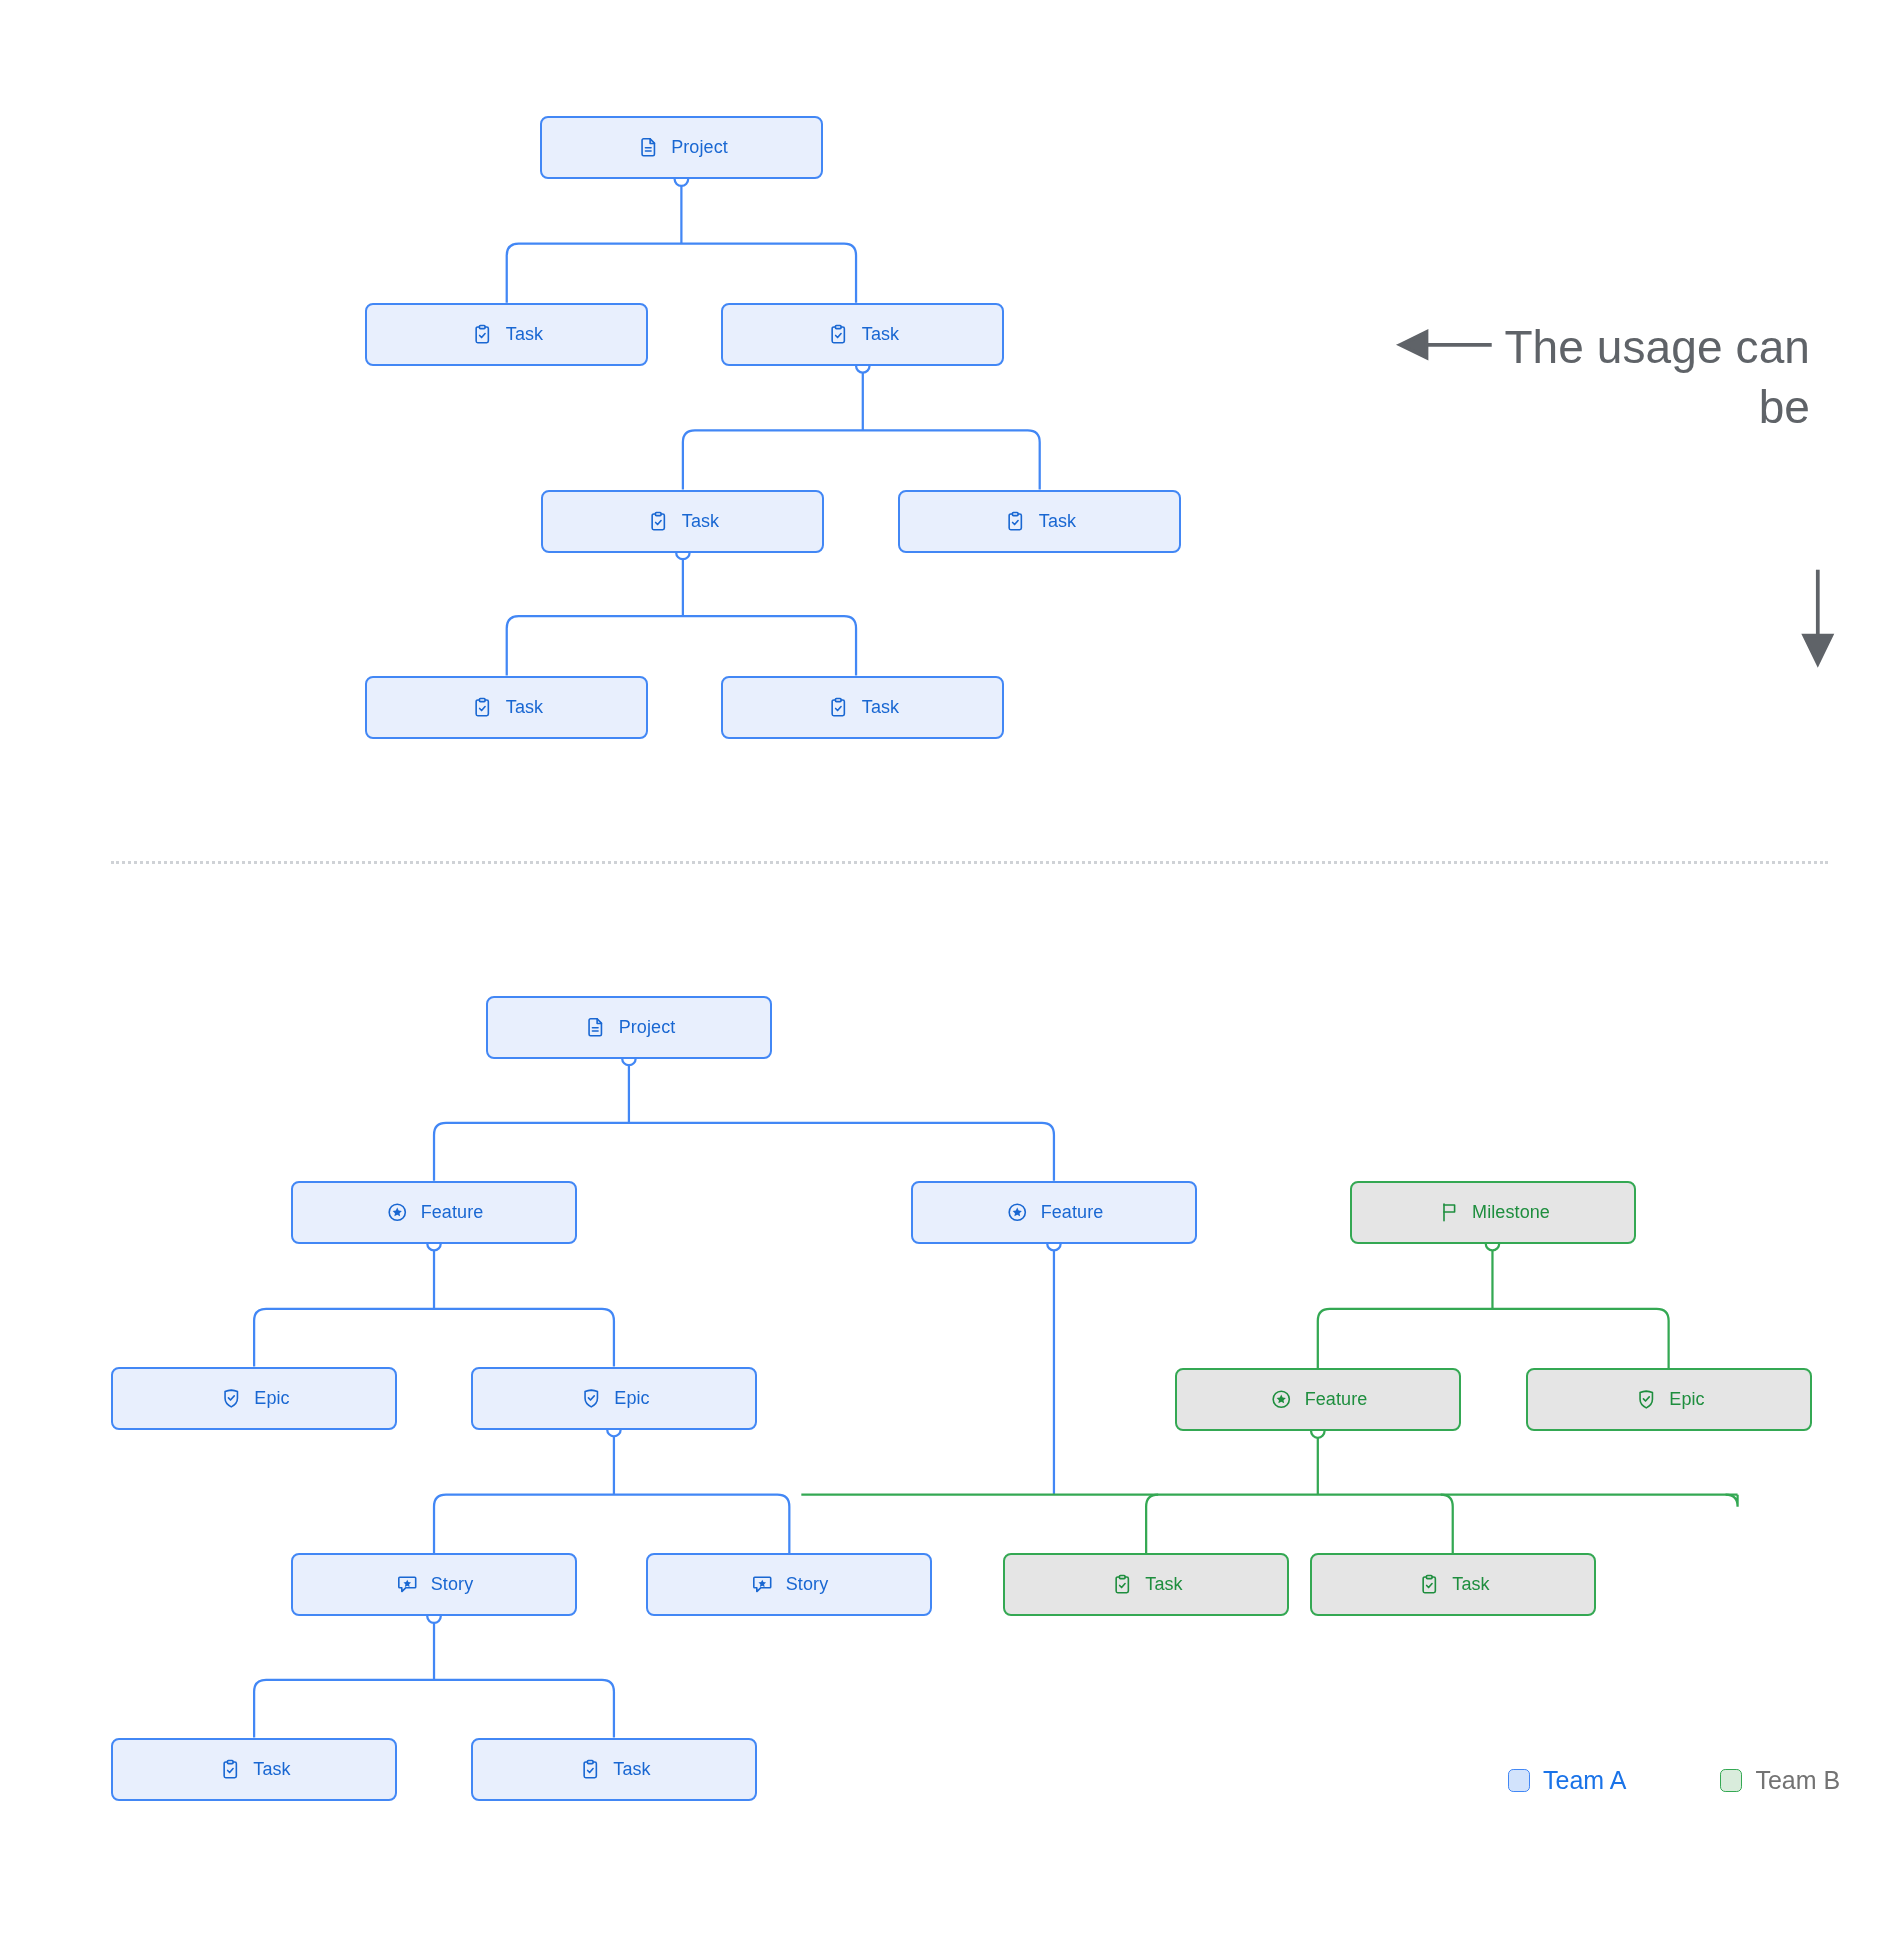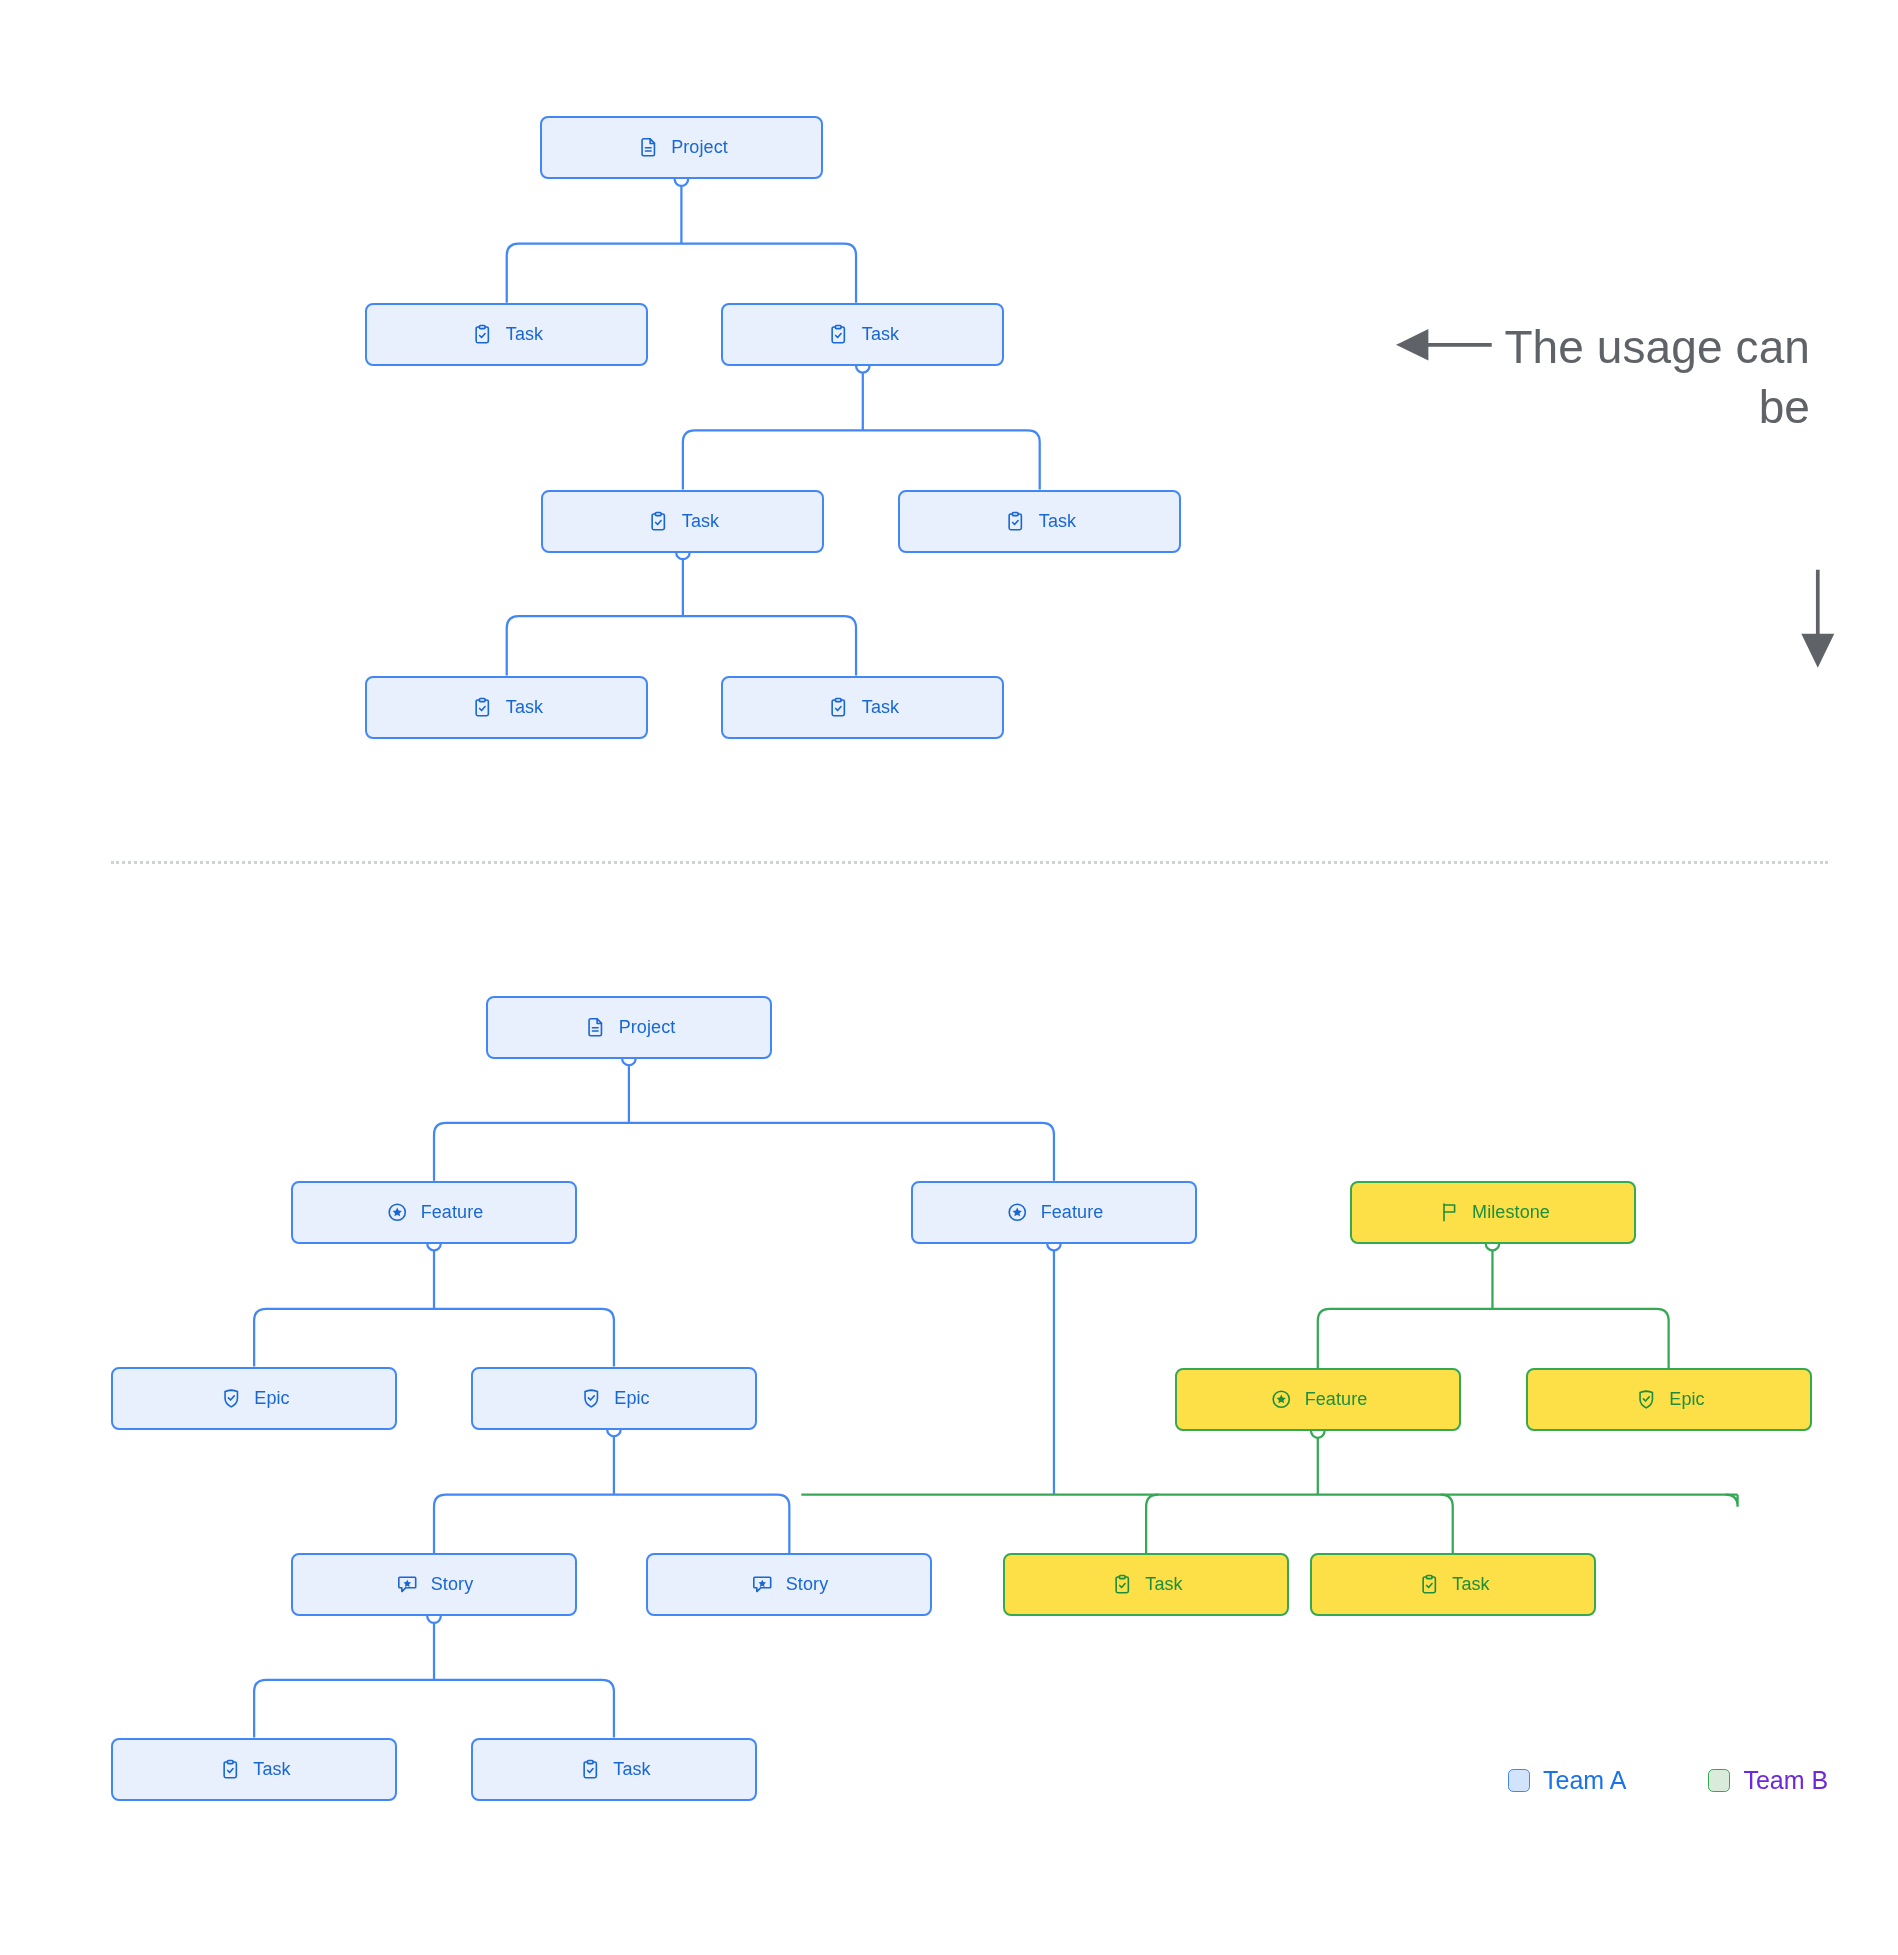--- a/index.html
+++ b/index.html
@@ -53,21 +53,21 @@
     height: 25.5px;
   }
   .node .nicon svg { display:block; }
 
   .team-a {
     background: #e8effd;
     border-color: #4287f5;
     color: #1967d2;
   }
   .team-b {
-    background: #fde047;
+    background: #e5e5e5;
     border-color: #34a853;
     color: #1e8e3e;
   }
 
   
   .annot {
     position: absolute;
     color: #5f6368;
     font-size: 46px;
     line-height: 1.30;
@@ -99,21 +99,21 @@
   .swatch {
     width: 19.5px;
     height: 21px;
     border-radius: 5.2px;
     border-width: 1.5px;
     border-style: solid;
     margin-right: 13.5px;
   }
   .legend-item.a { color: #1a73e8; }
   .legend-item.a .swatch { background:#d2e3fc; border-color:#4287f5; }
-  .legend-item.b { color: #6d28d9; }
+  .legend-item.b { color: #737373; margin-left: 12px; }
   .legend-item.b .swatch { background:#d8edd d; background:#d9ecdc; border-color:#34a853; }
 </style>
 </head>
 <body>
 
 <div id="stage">
 
   <svg class="wire-layer" viewBox="0 0 2532 2608">
     <g fill="none" stroke="#4287f5" stroke-width="3">
 

